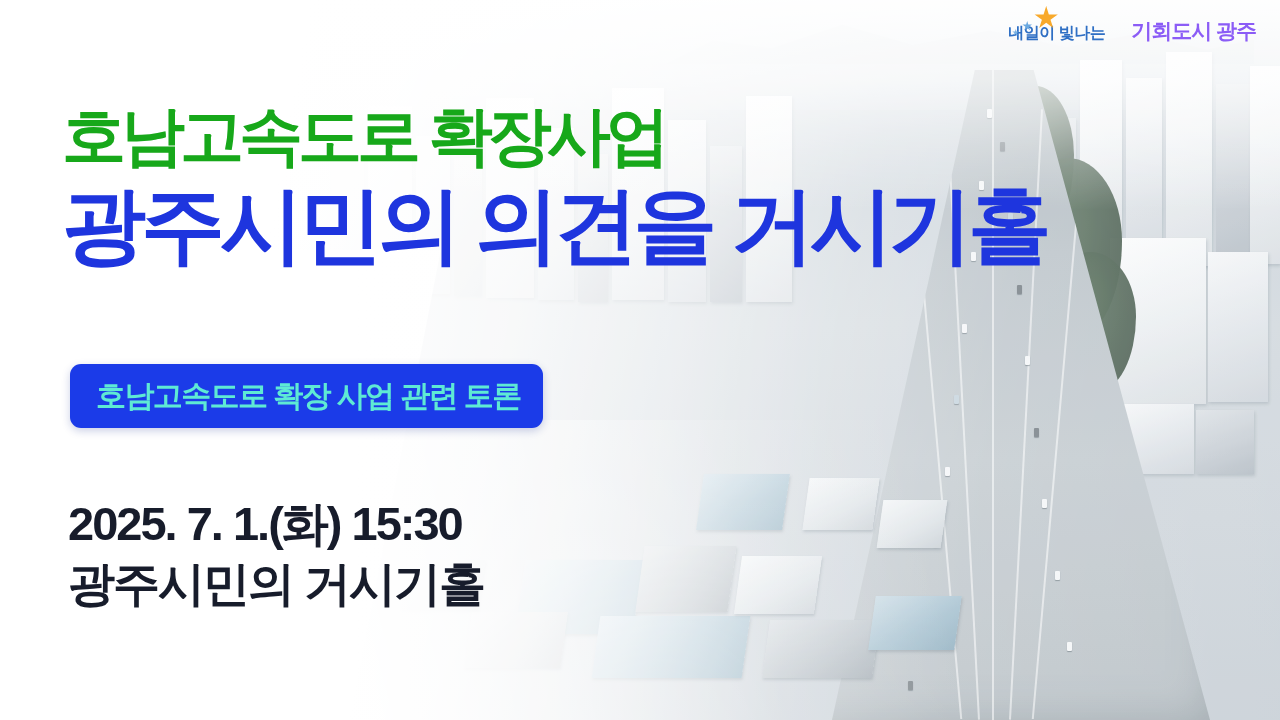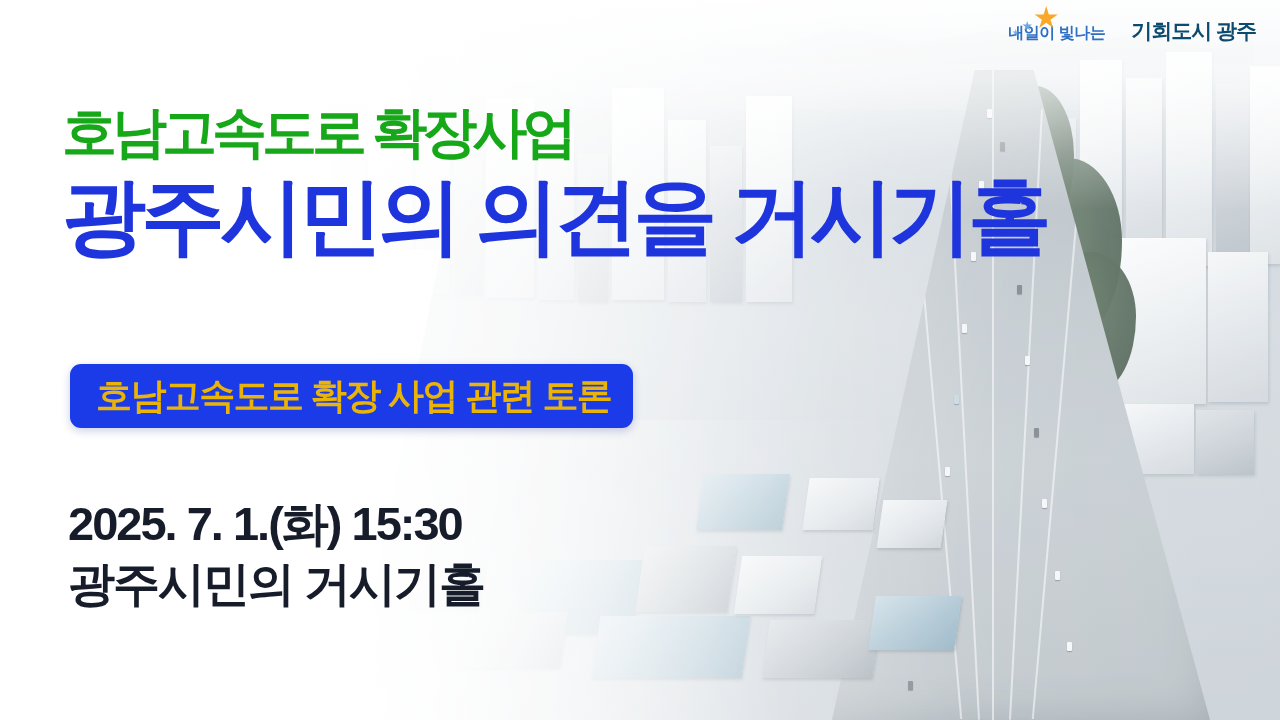--- a/index.html
+++ b/index.html
@@ -147,47 +147,47 @@
   }
   .star-sm {
     position:absolute; width:9px; height:9px;
     background:#6aa8e0;
     clip-path:polygon(50% 0%,61% 35%,98% 35%,68% 57%,79% 92%,50% 70%,21% 92%,32% 57%,2% 35%,39% 35%);
   }
   .star-sm.a { left:16px; top:-4px; width:10px; height:10px; }
   .star-sm.b { left:6px;  top:4px;  width:7px;  height:7px; opacity:.9; }
   .logo-brand {
     font-size:21px; font-weight:800; letter-spacing:-1px;
-    color:#0c4a6e; line-height:1;margin-left:19px;
+    color:#8b5cf6; line-height:1;margin-left:19px;
   }
 
   
   .headline { position:absolute; left:62px; top:104px; }
   .line1, .line2 {
     font-weight:800;
     letter-spacing:-5px;
     line-height:1.02;
     white-space:nowrap;
   }
-  .line1 { font-size:55px; color:#17A81A; }
+  .line1 { font-size:64px; color:#17A81A; }
   .line2 { font-size:84px; color:#1E35DE; margin-top:14px; }
 
   
   .badge {
     position:absolute; left:70px; top:364px;
     height:64px;
     padding:0 22px 0 26px;
     display:flex; align-items:center;
     background:#1B3BE8;
     border-radius:11px;
     box-shadow:0 3px 8px rgba(20,40,140,.22);
   }
   .badge-text {
-    color:#eab308;
-    font-size:36px; font-weight:800; letter-spacing:-1.6px;
+    color:#5eead4;
+    font-size:30px; font-weight:800; letter-spacing:-1.6px;
     line-height:1; white-space:nowrap;
   }
 
   
   .datevenue { position:absolute; left:68px; top:497px; }
   .date-line, .venue-line {
     color:#171C2B;
     font-weight:800;
     letter-spacing:-2px;
     line-height:1.14;

